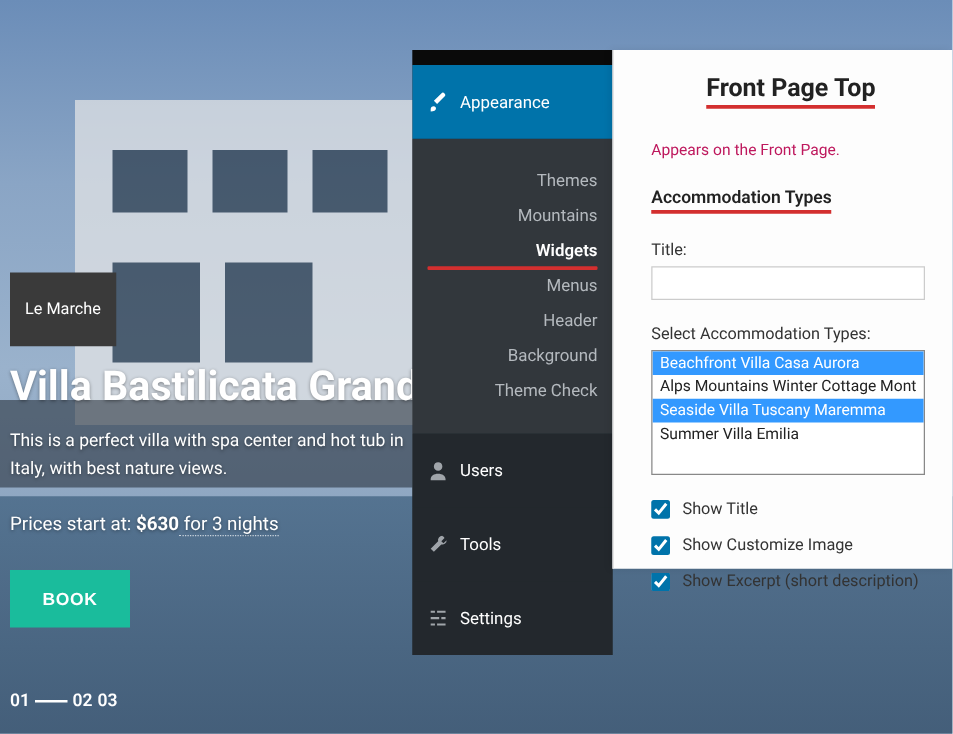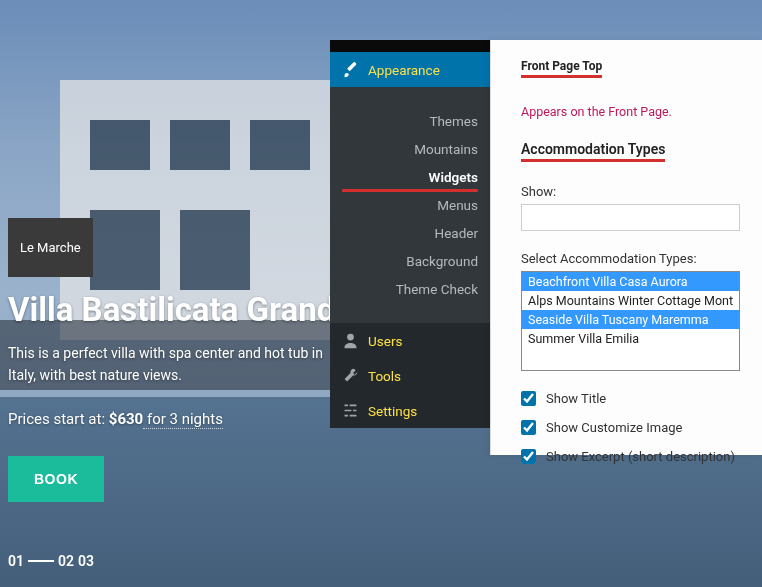--- a/index.html
+++ b/index.html
@@ -135,22 +135,22 @@
     z-index: 5;
   }
   .admin-top-bar {
     background: #0a0a0a;
     height: 12px;
   }
   .menu-parent {
     display: flex;
     align-items: center;
     gap: 9px;
-    padding: 9px 12px;
-    color: #fde047;
+    padding: 21px 12px;
+    color: #ffffff;
   }
   .menu-parent.active {
     background: #0073aa;
     position: relative;
   }
   .menu-parent.active::after {
     content: "";
     position: absolute;
     right: -8px;
     top: 50%;
@@ -195,27 +195,28 @@
     background: #fdfdfd;
     border-left: 1px solid #ddd;
     padding: 18px 22px 14px 30px;
     z-index: 5;
     height: 415px;
     font-size: 13px;
     color: #444;
     box-shadow: -2px 0 6px rgba(0,0,0,0.08);
   }
   .panel-title {
-    font-size: 12px;
+    font-size: 20px;
     font-weight: 700;
     color: #222;
     display: inline-block;
     padding-bottom: 2px;
     border-bottom: 3px solid #d32f2f;
     margin-bottom: 6px;
+    margin-left: 44px;
   }
   .panel-sub {
     color: #be185d;
     font-size: 12.5px;
     margin-bottom: 22px;
     margin-top: 20px;
   }
   .widget-name {
     font-size: 14px;
     font-weight: 600;
@@ -342,21 +343,21 @@
     <span>Settings</span>
   </div>
 </div>
 
 <div class="widget-panel">
   <div class="panel-title">Front Page Top</div>
   <div class="panel-sub">Appears on the Front Page.</div>
 
   <div class="widget-name">Accommodation Types</div>
 
-  <label class="field-label">Show:</label>
+  <label class="field-label">Title:</label>
   <input class="title-input" type="text" value="" style="">
 
   <label class="field-label">Select Accommodation Types:</label>
   <div class="multi-select">
     <div class="opt sel">Beachfront Villa Casa Aurora</div>
     <div class="opt">Alps Mountains Winter Cottage Mont</div>
     <div class="opt sel">Seaside Villa Tuscany Maremma</div>
     <div class="opt">Summer Villa Emilia</div>
   </div>
 

